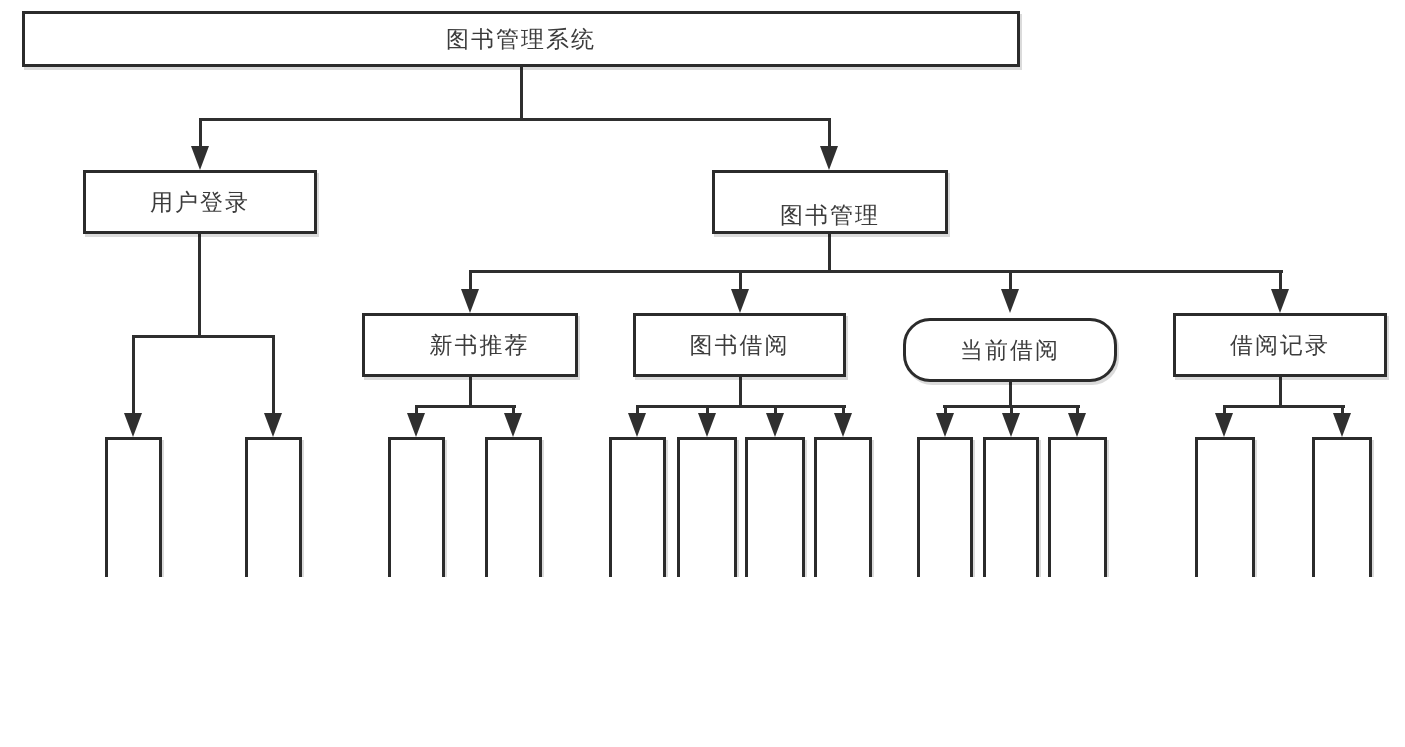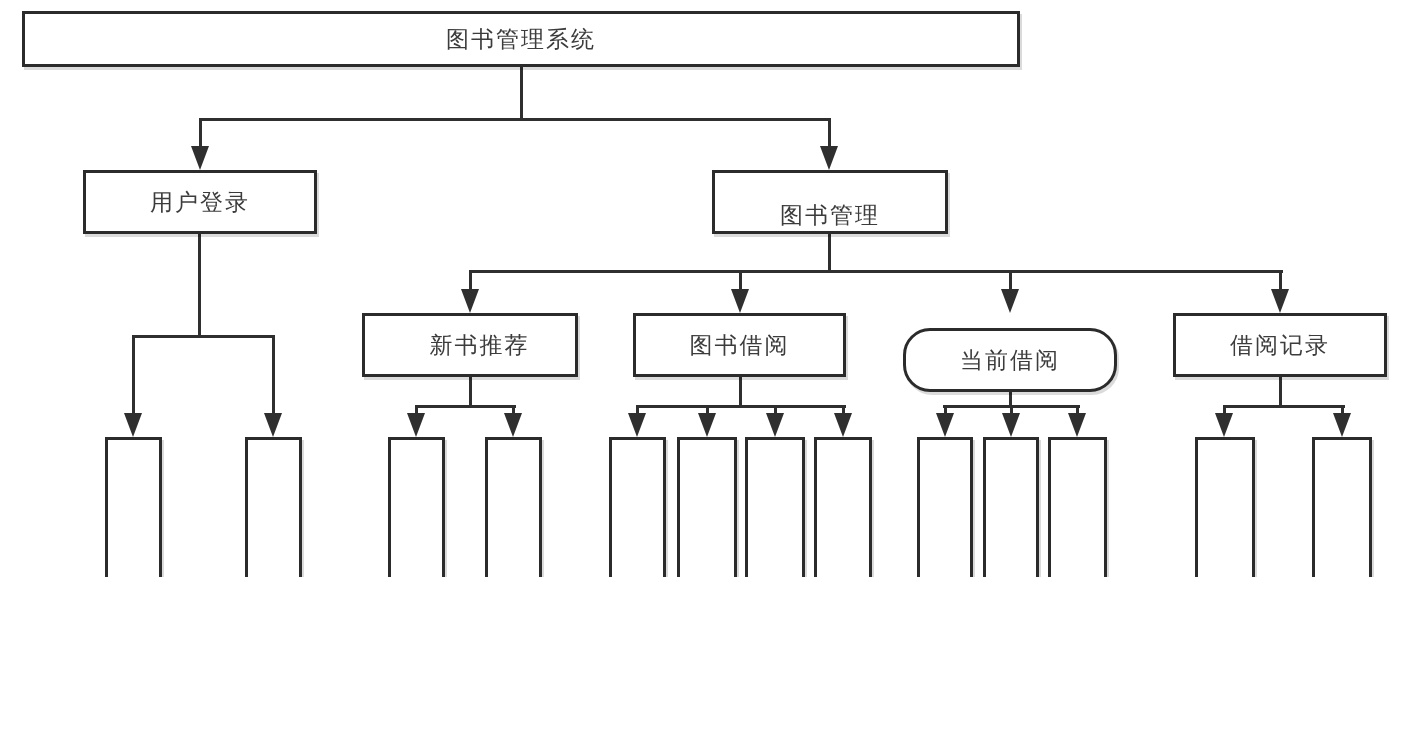--- a/index.html
+++ b/index.html
@@ -123,21 +123,21 @@
   <div class="hbox" style="left:712px;top:170px;width:236px;height:64px;align-items:flex-end;">
     <span class="lbl">图书管理</span>
   </div>
 
   <div class="hbox" style="left:362px;top:313px;width:216px;height:64px;padding-left:19px;">
     <span class="lbl">新书推荐</span>
   </div>
   <div class="hbox" style="left:633px;top:313px;width:213px;height:64px;">
     <span class="lbl">图书借阅</span>
   </div>
-  <div class="hbox" style="left:903px;top:328px;width:214px;height:64px;border-radius:27px;">
+  <div class="hbox" style="left:903px;top:318px;width:214px;height:64px;border-radius:27px;">
     <span class="lbl">当前借阅</span>
   </div>
   <div class="hbox" style="left:1173px;top:313px;width:214px;height:64px;text-align:right;">
     <span class="lbl">借阅记录</span>
   </div>
 
   <div class="vbox" style="left:105px;top:437px;width:57px;height:298px;">
     <span class="vlbl">用户登录</span>
   </div>
   <div class="vbox" style="left:245px;top:437px;width:57px;height:298px;">

